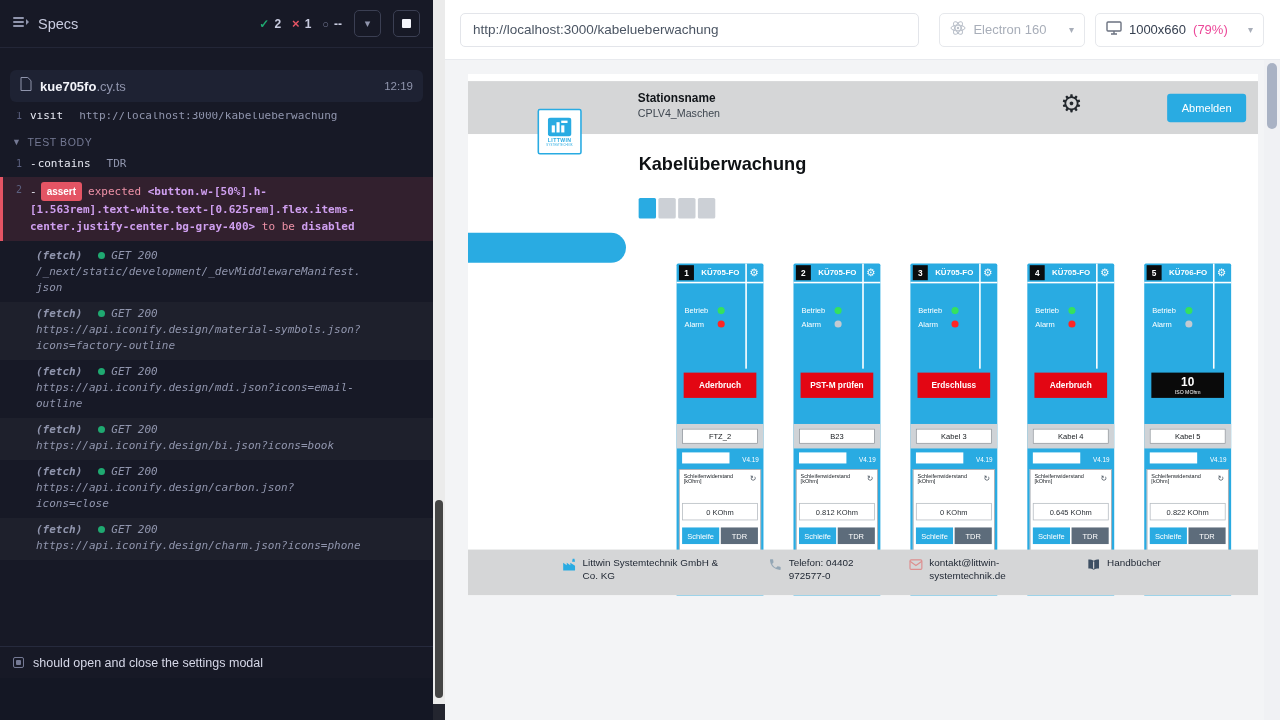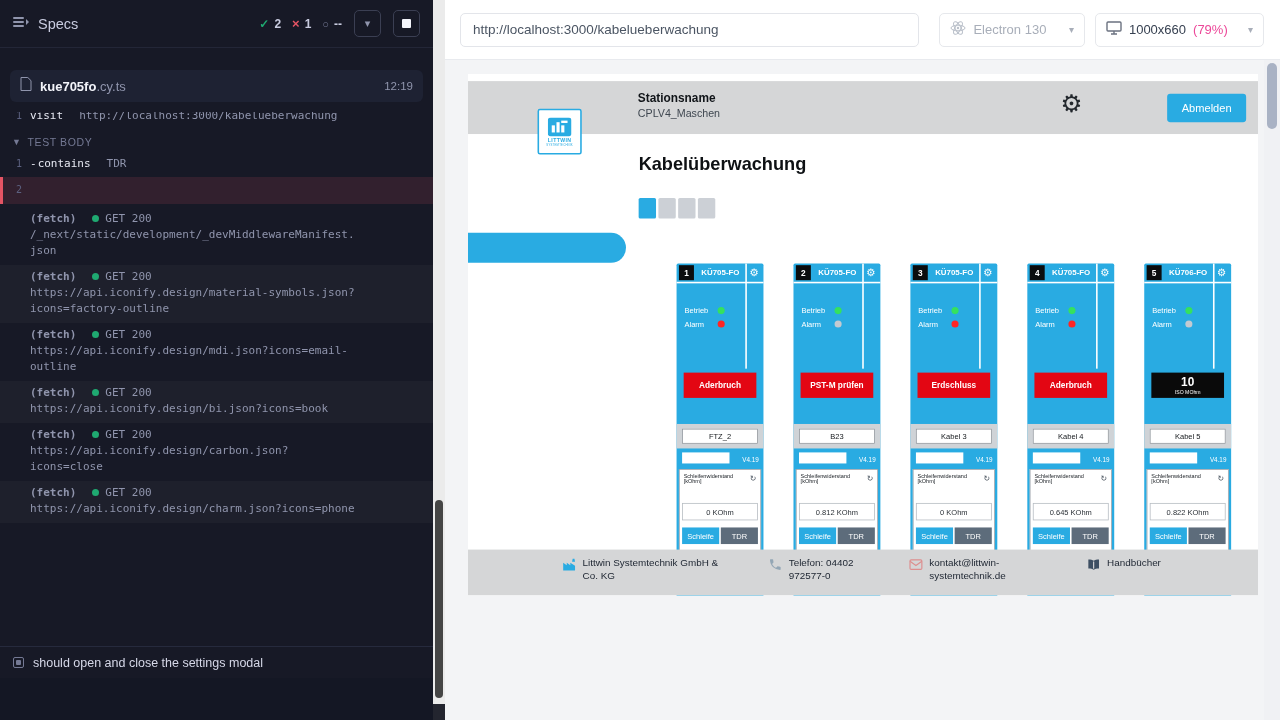--- a/index.html
+++ b/index.html
@@ -52,21 +52,21 @@
     margin:3px 0; padding:5px 6px 6px 0; }
   .row-assert .gutter { flex-basis:27px; }
   .row-assert .cmd-body { overflow-wrap:anywhere; line-height:17px; max-width:336px; }
   .assert-badge { display:inline-block; background:#e45464; color:#fff;
     font-family:"Liberation Sans", sans-serif; font-size:10px; font-weight:bold;
     padding:1px 6px; border-radius:3px; margin:0 6px 0 3px; }
   .a-plain { color:#ef92a8; }
   .a-subj  { color:#cf9ff0; font-weight:bold; }
   .a-exp   { color:#cf9ff0; font-weight:bold; }
 
-  .fetch-row { display:flex; padding:5px 0 6px; }
+  .fetch-row { display:flex; padding:5px 6px 6px; font-style:italic; }
   .fetch-row.alt { background:rgba(255,255,255,0.03); }
   .fetch-tag { color:#9095ad; font-weight:bold; margin-right:16px; }
   .net-dot { display:inline-block; width:7px; height:7px; border-radius:50%;
     background:#1fa971; margin-right:6px; }
   .fetch-status { color:#9095ad; }
   .fetch-url { color:#9095ad; max-width:330px; overflow-wrap:anywhere;
     line-height:16px; margin-top:2px; }
 
   .next-test { flex:0 0 32px; border-top:1px solid #262a3d; display:flex;
     align-items:center; gap:9px; padding:0 13px; font-size:12.5px; color:#d6d8e8;margin-top:40px; }
@@ -265,20 +265,23 @@
 
     <div class="cmd-row">
       <div class="gutter">1</div>
       <div class="cmd-body">
         <span class="dash">-</span><span class="cmd-name">contains</span><span class="cmd-arg">TDR</span>
       </div>
     </div>
 
     <div class="cmd-row row-assert">
       <div class="gutter">2</div>
+      <div class="cmd-body">
+        <span class="dash">-</span><span class="assert-badge">assert</span><span class="a-plain">expected </span><span class="a-subj">&lt;button.w-[50%].h-[1.563rem].text-white.text-[0.625rem].flex.items-center.justify-center.bg-gray-400&gt;</span><span class="a-plain"> to be </span><span class="a-exp">disabled</span>
+      </div>
     </div>
 
     <div>
         <div class="fetch-row">
     <div class="gutter"></div>
     <div class="cmd-body">
       <div>
         <span class="fetch-tag">(fetch)</span><span class="net-dot"></span><span class="fetch-status">GET 200</span>
       </div>
       <div class="fetch-url">/_next/static/development/_devMiddlewareManifest.json</div>
@@ -350,21 +353,21 @@
     <div class="chrome-spacer"></div>
     <div class="select browser-select">
       <span>
         <svg width="16" height="16" viewBox="0 0 16 16" fill="none" stroke="#b9bfc9">
             <ellipse cx="8" cy="8" rx="7" ry="2.8"></ellipse>
             <ellipse cx="8" cy="8" rx="7" ry="2.8" transform="rotate(60 8 8)"></ellipse>
             <ellipse cx="8" cy="8" rx="7" ry="2.8" transform="rotate(120 8 8)"></ellipse>
             <circle cx="8" cy="8" r="1.2" fill="#b9bfc9" stroke="none"></circle>
           </svg>
       </span>
-      <span>Electron 130</span>
+      <span>Electron 160</span>
       <span class="chev">▾</span>
     </div>
     <div class="select viewport-select">
       <span>
         <svg width="16" height="14" viewBox="0 0 16 14">
             <rect x="1" y="1" width="14" height="9" rx="1" stroke="#6b7280" fill="none" stroke-width="1.4"></rect>
             <path d="M5 13h6M8 10v3" stroke="#6b7280" stroke-width="1.4" fill="none"></path>
           </svg>
       </span>
       <span>1000x660</span>

